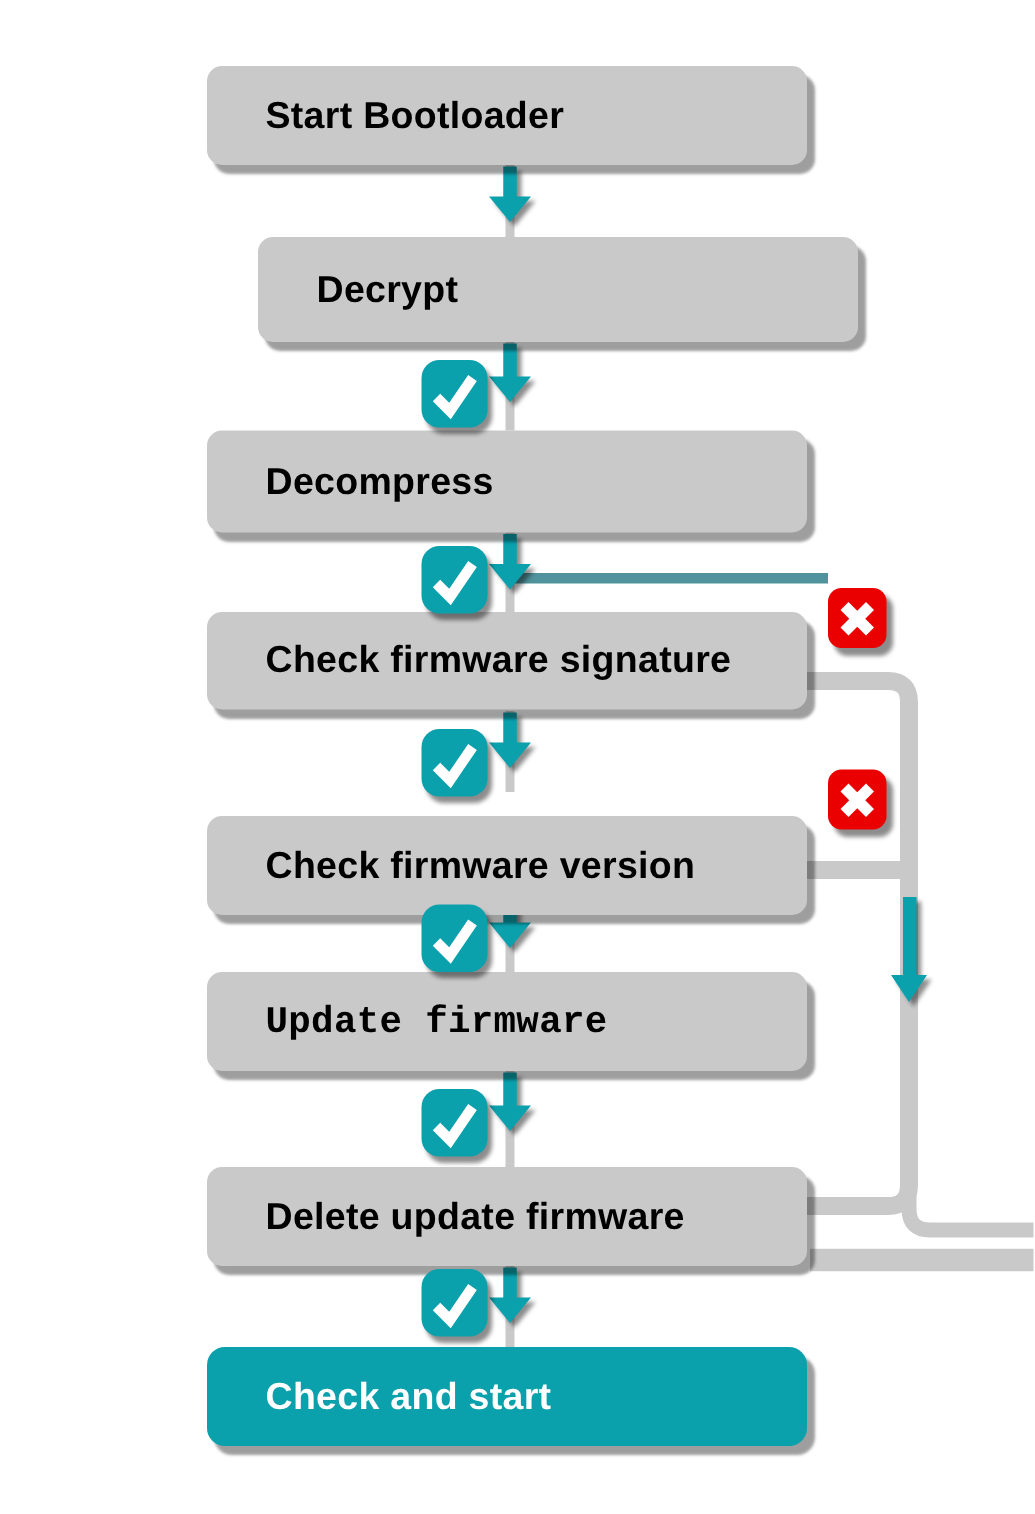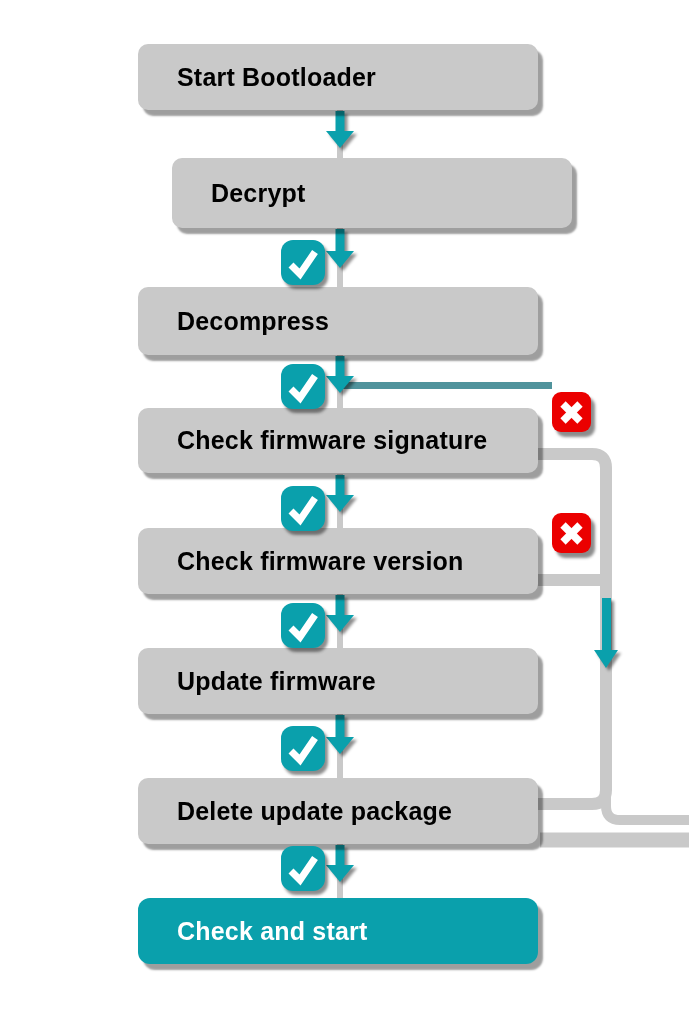--- a/index.html
+++ b/index.html
@@ -14,22 +14,22 @@
   }
   .box span{
     font-size:25px;font-weight:bold;color:#000;letter-spacing:0.2px;white-space:nowrap;
   }
   .box.terminal{background:#0aa0ac;border-radius:12px;}
   .box.terminal span{color:#ffffff;}
   .b1{top:44px;height:66px;}
   .b2{top:158px;height:70px;margin-left:34px;}
   .b3{top:287px;height:68px;text-align:right;}
   .b4{top:408px;height:65px;}
-  .b5{top:528px;height:66px;}
-  .b6{top:648px;height:66px;}
+  .b5{top:544px;height:66px;}
+  .b6{top:648px;height:66px;font-family:Liberation Mono, monospace;}
   .b7{top:778px;height:66px;}
   .b8{top:898px;height:66px;}
   .badge{
     position:absolute;display:flex;align-items:center;justify-content:center;
   }
   .check{
     left:281px;width:44px;height:45px;background:#0aa0ac;border-radius:12px;
     box-shadow:3px 4px 3px rgba(0,0,0,0.45);
   }
   .c1{top:240px;} .c2{top:364px;} .c3{top:486px;}
@@ -118,21 +118,21 @@
   <div class="box b4">
     <span>Check firmware signature</span>
   </div>
   <div class="box b5">
     <span>Check firmware version</span>
   </div>
   <div class="box b6">
     <span>Update firmware</span>
   </div>
   <div class="box b7">
-    <span>Delete update package</span>
+    <span>Delete update firmware</span>
   </div>
   <div class="box b8 terminal">
     <span>Check and start</span>
   </div>
 
   <div class="badge check c1">
     <svg width="44" height="45" viewBox="0 0 44 45">
         <polyline points="10,25 19,34 34,12" fill="none" stroke="#fff" stroke-width="7"></polyline>
       </svg>
   </div>

